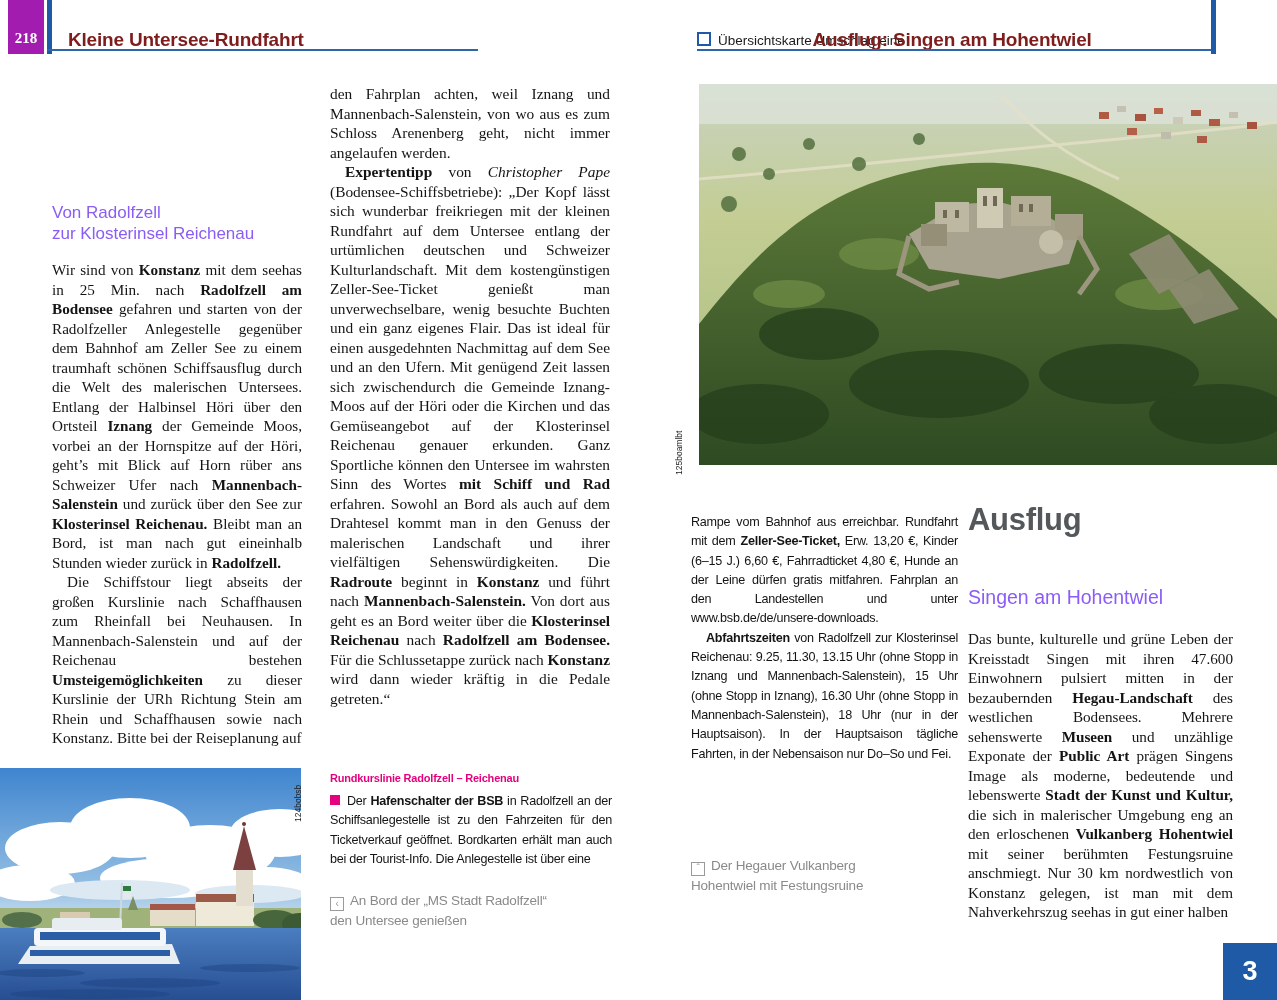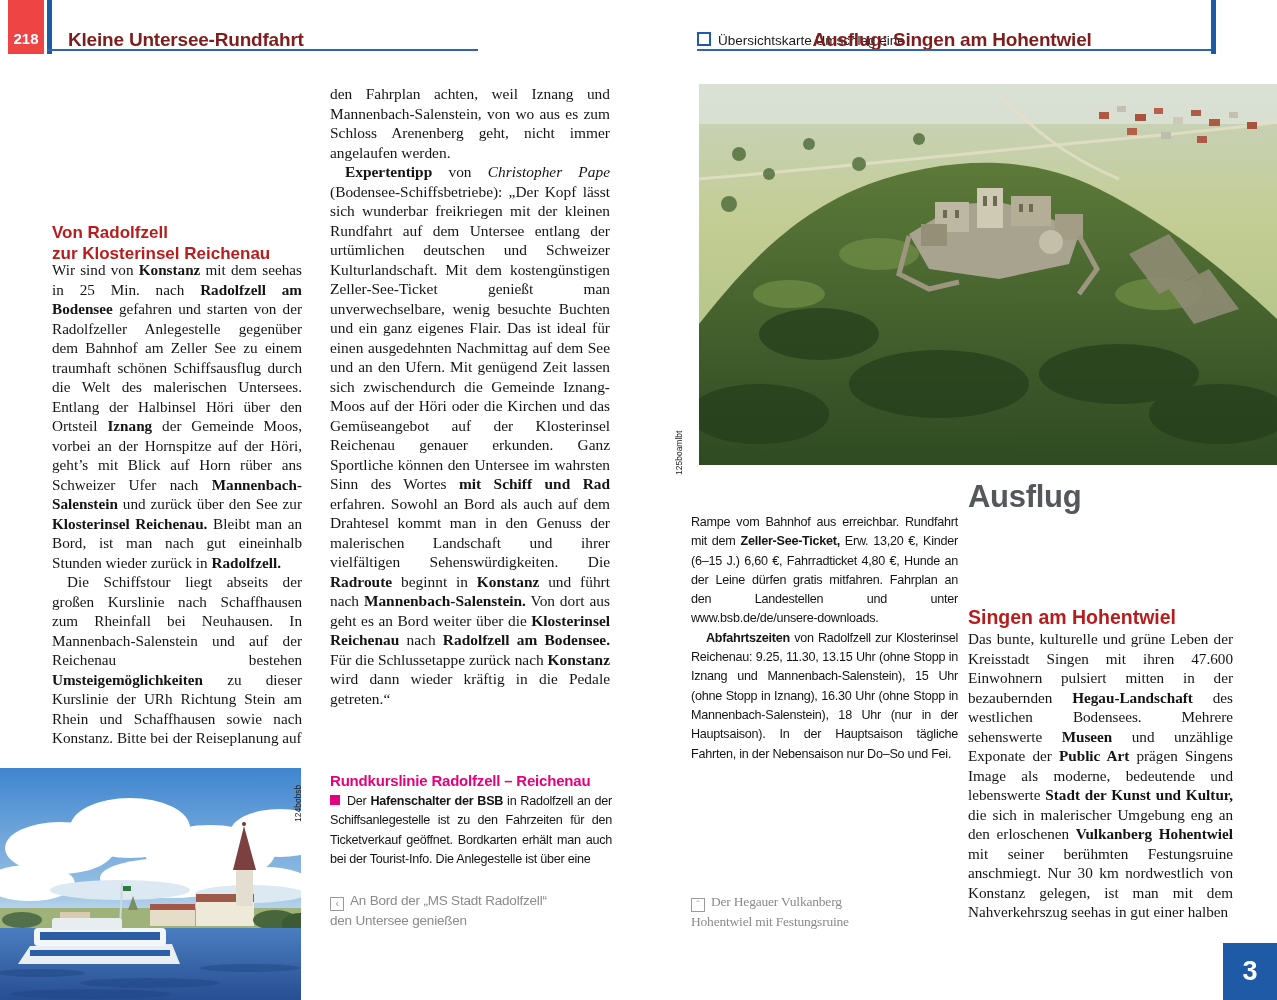--- a/index.html
+++ b/index.html
@@ -6,33 +6,33 @@
   .spread{position:relative;width:1277px;height:1000px;background:#ffffff;overflow:hidden;
           font-family:"Liberation Sans", sans-serif;color:#111;}
   .abs{position:absolute;}
   .serif{font-family:"Liberation Serif", serif;}
   .b{font-weight:bold;}
   .i{font-style:italic;}
   .pre{white-space:pre-line;}
   .para{margin:0;text-align:justify;hyphens:auto;-webkit-hyphens:auto;}
   .indent{text-indent:15px;}
   
-  .pagenum-box{background:#ef4444;color:#fff;font-weight:bold;font-size:15px;
-               display:flex;align-items:flex-end;justify-content:center;padding-bottom:7px;box-sizing:border-box;}
+  .pagenum-box{background:#a21caf;color:#fff;font-weight:bold;font-size:15px;
+               display:flex;align-items:flex-end;justify-content:center;padding-bottom:7px;box-sizing:border-box;font-family:Liberation Serif, serif;}
   .head-bar{background:#1e5aa5;}
   .head-rule{background:#2f66ab;height:2px;}
   .head-title{font-weight:bold;font-size:19px;color:#7f1d1d;letter-spacing:-0.2px;}
   .map-square{display:inline-block;width:10px;height:10px;border:2px solid #1e5aa5;margin-right:7px;vertical-align:-1px;}
   .head-note{font-size:13.5px;color:#1a1a1a;}
   
   .big-title{font-weight:bold;font-size:28.5px;line-height:34px;color:#54585a;letter-spacing:-0.3px;}
-  .slate-sub{font-weight:bold;font-size:17px;line-height:21px;color:#b91c1c;margin-top:20px;}
+  .slate-sub{font-weight:normal;font-size:17px;line-height:21px;color:#8b5cf6;}
   .bodycol{font-size:15.2px;line-height:19.5px;color:#141414;}
   .infocol{font-size:12.6px;line-height:19.3px;letter-spacing:-0.25px;color:#141414;font-weight:500;}
-  .pink-head{color:#e5007d;font-weight:bold;font-size:15px;letter-spacing:-0.2px;}
+  .pink-head{color:#e5007d;font-weight:bold;font-size:11px;letter-spacing:-0.2px;}
   .bullet{display:inline-block;width:10px;height:10px;background:#e5007d;margin-right:7px;}
   .caption{font-size:13.5px;line-height:19px;color:#8a8a8a;letter-spacing:-0.2px;}
   .cap-icon{display:inline-block;width:12px;height:12px;border:1px solid #9a9a9a;color:#9a9a9a;
             font-size:10px;line-height:12px;text-align:center;margin-right:6px;vertical-align:-2px;}
   .credit{font-size:8.5px;color:#222;transform:rotate(-90deg);transform-origin:left bottom;white-space:nowrap;}
   .chapter-tab{background:#1e5aa5;color:#fff;font-weight:bold;font-size:27px;
                display:flex;align-items:center;justify-content:center;}
   svg{display:block;}
 </style>
 </head>
@@ -226,26 +226,26 @@
       </g>
     </svg>
   </div>
   <div class="abs credit" style="left:684px;top:465px;">125boamlbt</div>
 
   <div class="abs infocol" style="left:691px;top:513px;width:267px;">
     <p class="para"><span>Rampe vom Bahnhof aus erreichbar. Rundfahrt mit dem </span><span class="b">Zeller-See-Ticket,</span><span> Erw. 13,20 €, Kinder (6–15 J.) 6,60 €, Fahrradticket 4,80 €, Hunde an der Leine dürfen gratis mitfahren. Fahrplan an den Landestellen und unter www.bsb.de/de/unsere-downloads.</span></p>
     <p class="para indent"><span class="b">Abfahrtszeiten</span><span> von Radolfzell zur Klosterinsel Reichenau: 9.25, 11.30, 13.15 Uhr (ohne Stopp in Iznang und Mannenbach-Salenstein), 15 Uhr (ohne Stopp in Iznang), 16.30 Uhr (ohne Stopp in Mannenbach-Salenstein), 18 Uhr (nur in der Hauptsaison). In der Hauptsaison tägliche Fahrten, in der Nebensaison nur Do–So und Fei.</span></p>
   </div>
 
-  <div class="abs caption" style="left:691px;top:892px;width:267px;font-family:Liberation Serif, serif;">
+  <div class="abs caption" style="left:691px;top:856px;width:267px;">
     <span class="cap-icon">ˆ</span><span class="pre">Der Hegauer Vulkanberg
 Hohentwiel mit Festungsruine</span>
   </div>
 
-  <div class="abs big-title" style="left:968px;top:480px;font-size:31px;">Ausflug</div>
+  <div class="abs big-title" style="left:968px;top:503px;font-size:31px;">Ausflug</div>
   <div class="abs slate-sub" style="left:968px;top:587px;font-size:19.5px;">Singen am Hohentwiel</div>
   <div class="abs serif bodycol" style="left:968px;top:629px;width:265px;">
     <p class="para"><span>Das bunte, kulturelle und grüne Leben der Kreisstadt Singen mit ihren 47.600 Einwohnern pulsiert mitten in der bezaubernden </span><span class="b">Hegau-Landschaft</span><span> des westlichen Bodensees. Mehrere sehenswerte </span><span class="b">Museen</span><span> und unzählige Exponate der </span><span class="b">Public Art</span><span> prägen Singens Image als moderne, bedeutende und lebenswerte </span><span class="b">Stadt der Kunst und Kultur,</span><span> die sich in malerischer Umgebung eng an den erloschenen </span><span class="b">Vulkanberg Hohentwiel</span><span> mit seiner berühmten Festungsruine anschmiegt. Nur 30 km nordwestlich von Konstanz gelegen, ist man mit dem Nahverkehrszug seehas in gut einer halben</span></p>
   </div>
 
   <div class="abs chapter-tab" style="left:1223px;top:943px;width:54px;height:57px;">3</div>
 
 </div>
 
 </body></html>

